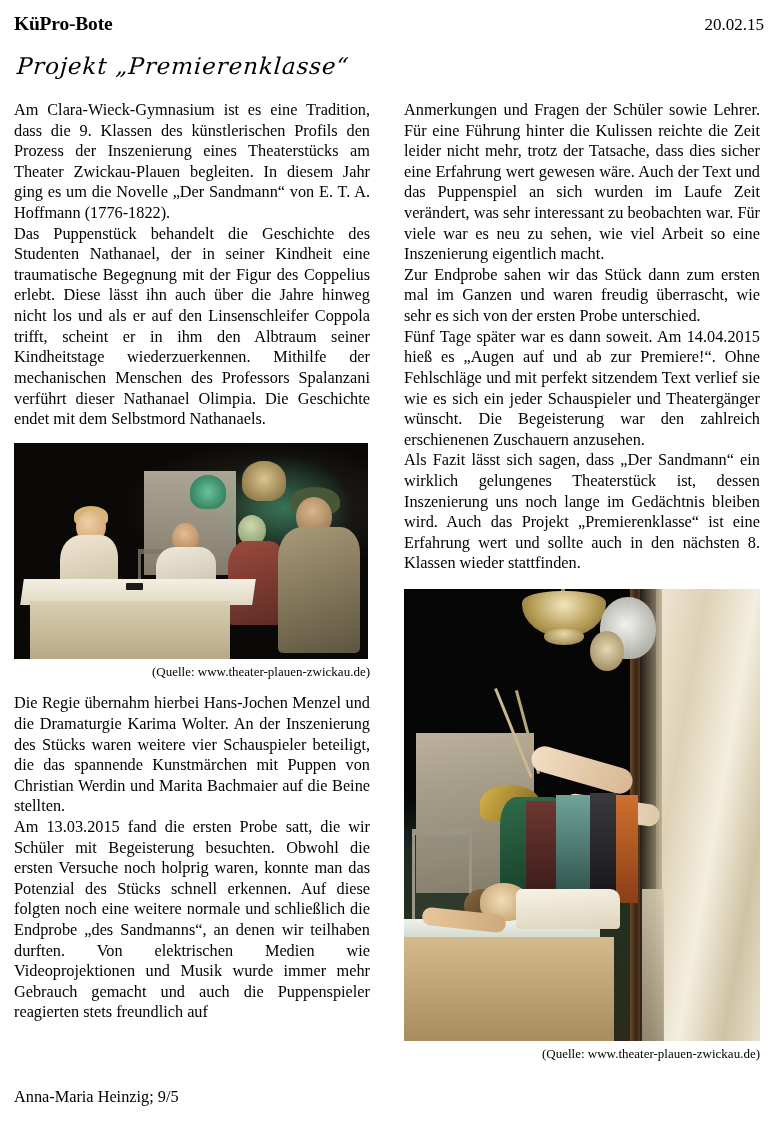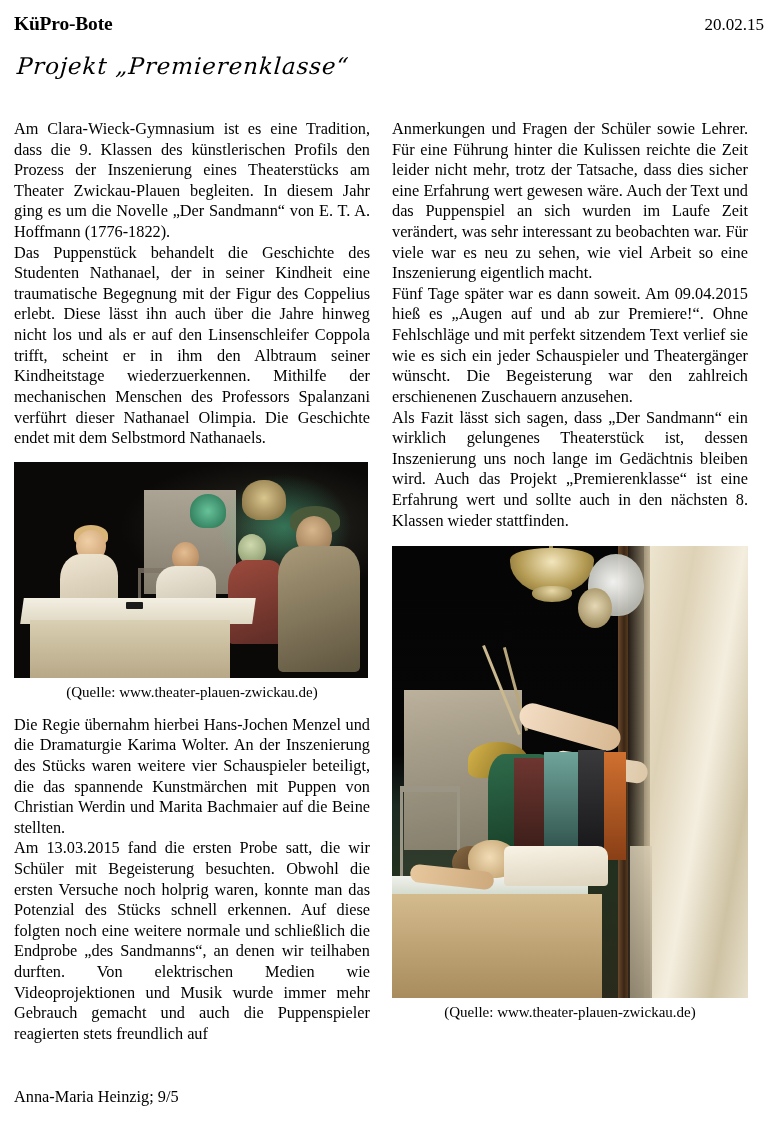--- a/index.html
+++ b/index.html
@@ -60,45 +60,44 @@
     white-space: nowrap;
   }
 
   
   .columns {
     position: absolute;
     top: 100px;
     left: 14px;
     width: 750px;
     height: 975px;
-    margin-top: 19px;
   }
   .col {
     position: absolute;
     top: 0;
     width: 356px;
   }
   .col-left  { left: 0; }
-  .col-right { left: 378px; }
+  .col-right { left: 390px; }
 
   p.body {
     margin: 0;
     font-size: 16.3px;
     line-height: 1.265;
     text-align: justify;
     text-justify: inter-word;
     hyphens: none;
     -webkit-hyphens: none;
   }
 
   .caption {
     margin: 5px 0 0 0;
-    font-size: 15px;
+    font-size: 13px;
     line-height: 1.2;
-    text-align: center;
+    text-align: right;
   }
 
   
   .photo {
     position: relative;
     overflow: hidden;
     background: #000;
   }
   .photo-1 {
     width: 354px;
@@ -291,22 +290,23 @@
 
       <p class="body" style="margin-top:14px;">Die Regie übernahm hierbei Hans-Jochen Menzel und die Dramaturgie Karima Wolter. An der Inszenierung des Stücks waren weitere vier Schauspieler beteiligt, die das spannende Kunstmärchen mit Puppen von Christian Werdin und Marita Bachmaier auf die Beine stellten.</p>
 
       <p class="body">Am 13.03.2015 fand die ersten Probe satt, die wir Schüler mit Begeisterung besuchten. Obwohl die ersten Versuche noch holprig waren, konnte man das Potenzial des Stücks schnell erkennen. Auf diese folgten noch eine weitere normale und schließlich die Endprobe „des Sandmanns“,  an denen wir teilhaben durften. Von elektrischen Medien wie Videoprojektionen und Musik wurde immer mehr Gebrauch gemacht und auch die Puppenspieler reagierten stets freundlich auf</p>
     </div>
 
     <div class="col col-right">
 
       <p class="body">Anmerkungen und Fragen der Schüler sowie Lehrer. Für eine Führung hinter die Kulissen reichte die Zeit leider nicht mehr, trotz der Tatsache, dass dies sicher eine Erfahrung wert gewesen wäre. Auch der Text und das Puppenspiel an sich wurden im  Laufe Zeit verändert, was sehr interessant zu beobachten war. Für viele war es neu zu sehen, wie viel Arbeit so eine Inszenierung eigentlich macht.</p>
 
-
-      <p class="body">Fünf Tage später war es dann soweit. Am 09.04.2015 hieß es „Augen auf und ab zur Premiere!“. Ohne Fehlschläge und mit perfekt sitzendem Text verlief sie wie es sich ein jeder Schauspieler und Theatergänger wünscht. Die Begeisterung war den zahlreich erschienenen Zuschauern anzusehen.</p>
+      <p class="body">Zur Endprobe sahen wir das Stück dann zum ersten mal im Ganzen und waren freudig überrascht, wie sehr es sich von der ersten Probe unterschied.</p>
+
+      <p class="body">Fünf Tage später war es dann soweit. Am 14.04.2015 hieß es „Augen auf und ab zur Premiere!“. Ohne Fehlschläge und mit perfekt sitzendem Text verlief sie wie es sich ein jeder Schauspieler und Theatergänger wünscht. Die Begeisterung war den zahlreich erschienenen Zuschauern anzusehen.</p>
 
       <p class="body">Als Fazit lässt sich sagen, dass „Der Sandmann“ ein wirklich gelungenes Theaterstück ist, dessen Inszenierung uns noch lange im Gedächtnis bleiben wird. Auch das Projekt „Premierenklasse“ ist eine Erfahrung wert und sollte auch in den nächsten 8. Klassen wieder stattfinden.</p>
 
       <div class="photo photo-2">
         <div class="p2-bg"></div>
         <div class="p2-flat"></div>
         <div class="p2-stem"></div>
         <div class="p2-chand"></div>
         <div class="p2-chand2"></div>
         <div class="p2-curt"></div>

